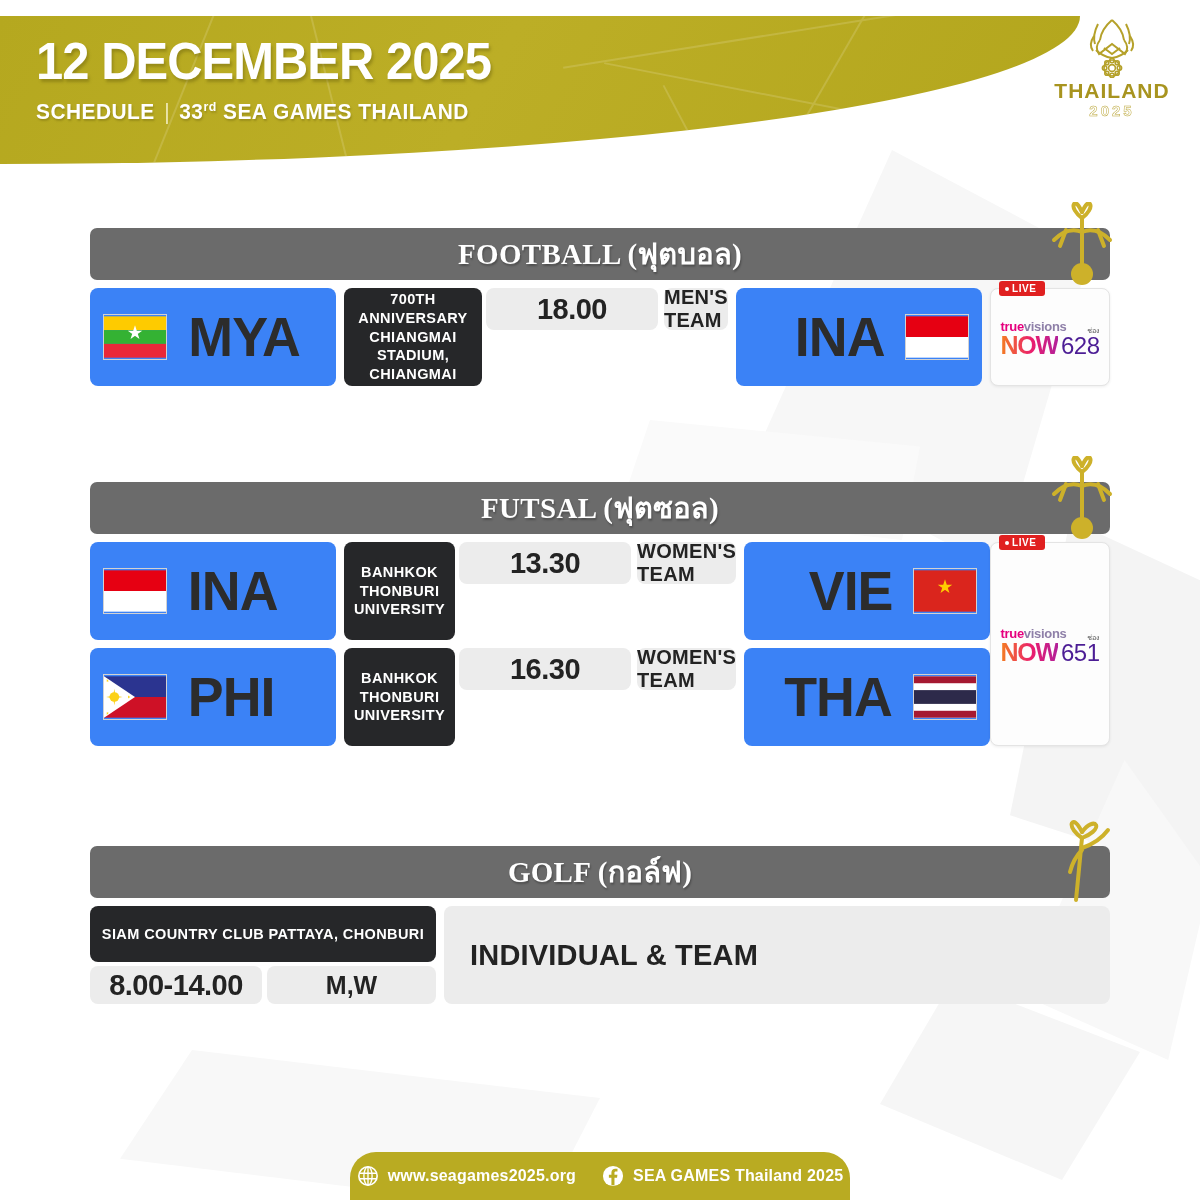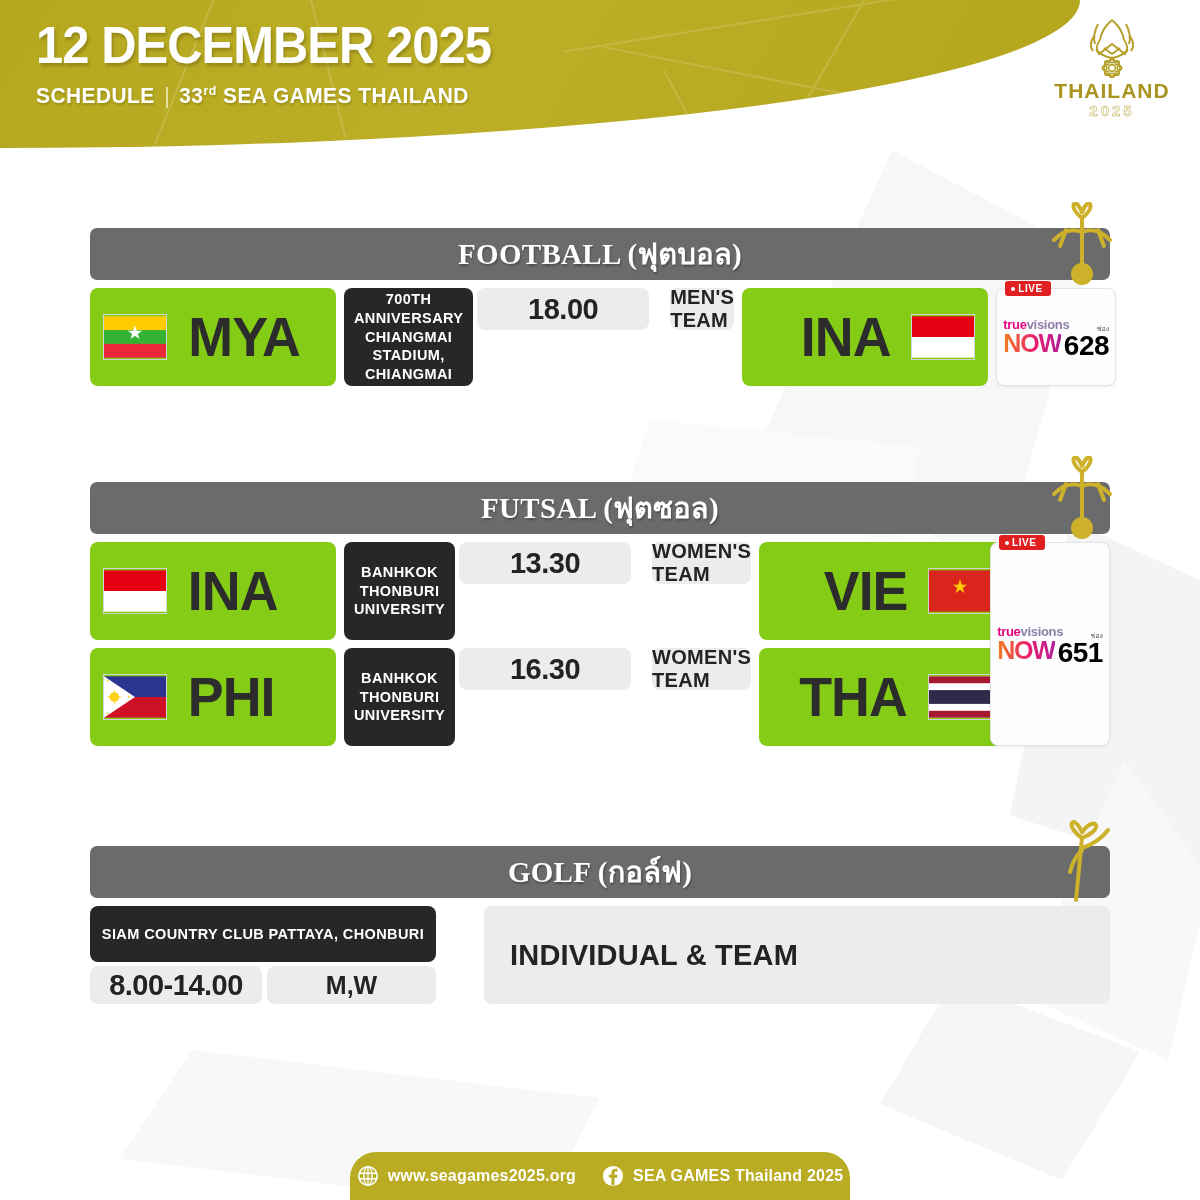--- a/index.html
+++ b/index.html
@@ -21,21 +21,21 @@
          clip-path:polygon(55% 0,100% 40%,78% 100%,0 78%); background:#f8f8f8;}
   .wm4 { left:120px; top:1050px; width:480px; height:160px;
          clip-path:polygon(15% 0,100% 30%,88% 100%,0 68%); background:#f8f8f8;}
   .wm5 { left:880px; top:980px; width:260px; height:200px;
          clip-path:polygon(28% 0,100% 36%,70% 100%,0 62%); background:#f6f6f6;}
   .wm6 { left:620px; top:420px; width:300px; height:120px;
          clip-path:polygon(10% 0,100% 22%,94% 100%,0 74%); background:#fafafa;}
 
   
   .header {
-    position:absolute; left:0; top:0; width:1080px; height:148px;
+    position:absolute; left:0; top:16px; width:1080px; height:148px;
     background:linear-gradient(120deg,#b5a81f 0%,#bcae26 45%,#b3a61d 100%);
     border-bottom-right-radius:100% 100%;
     z-index:2; overflow:hidden;padding-left:16px;
   }
   .hdr-lines { position:absolute; inset:0; opacity:.30; }
   .hdr-lines i { position:absolute; background:#ddd48a; display:block; }
   .header-inner { position:absolute; left:36px; top:18px; z-index:3; }
   .date-title {
     font-size:52px; font-weight:900; color:#fff; letter-spacing:-1px;
     line-height:1.05; text-shadow:2px 3px 3px rgba(90,80,10,.35);
@@ -69,39 +69,39 @@
     text-shadow:1px 2px 2px rgba(0,0,0,.28);
     font-family:Liberation Serif, serif;
   }
   .mascot { position:absolute; right:-8px; top:-26px; width:72px; height:86px; }
 
   .rows { margin-top:8px; position:relative; }
   .match-row { display:flex; align-items:stretch; gap:8px; height:98px; margin-bottom:8px; }
   .match-row:last-child { margin-bottom:0; }
 
   .team-cell {
-    background:#84cc16; border-radius:8px; display:flex; align-items:center;
+    background:#3b82f6; border-radius:8px; display:flex; align-items:center;
     width:246px; flex:0 0 246px; padding:0 14px;
   }
   .team-cell.right { justify-content:flex-end; }
   .team-code {
     font-size:56px; font-weight:900; color:#2c2c2c; letter-spacing:-1px; line-height:1;
     transform:scaleX(.96);
   }
   .team-cell.left .team-code { margin-left:20px; }
   .team-cell.right .team-code { margin-right:20px; }
   .flag { width:62px; height:44px; flex:0 0 62px; box-shadow:0 0 0 1px #d2d2d2; }
 
   .mid-cell { flex:1 1 auto; display:flex; flex-direction:row; gap:4px; }
   .venue {
     background:#262729; border-radius:8px; color:#fff; flex:1 1 auto;
     display:flex; align-items:center; justify-content:center; text-align:center;
     font-size:14.5px; font-weight:700; letter-spacing:.4px; padding:4px 10px; line-height:1.3;
   }
-  .mid-bottom { display:flex; gap:21px; height:42px; }
+  .mid-bottom { display:flex; gap:6px; height:42px; }
   .time {
     background:#ececec; border-radius:8px; flex:0 0 172px;
     display:flex; align-items:center; justify-content:center;
     font-size:29px; font-weight:900; color:#232323; letter-spacing:-.5px;
   }
   .gender {
     background:#ececec; border-radius:8px; flex:1 1 auto;
     display:flex; align-items:center; justify-content:center;
     font-size:20px; font-weight:900; color:#232323; letter-spacing:.3px;
   }
@@ -124,21 +124,21 @@
   .tv-true { color:#e6007e; }
   .tv-visions { color:#8e7fa8; font-weight:700;margin-top:8px; }
   .tv-bottom { display:flex; align-items:flex-start; gap:3px; margin-top:1px; }
   .tv-now {
     font-size:25px; font-weight:900; line-height:.95; letter-spacing:-1.2px;
     background:linear-gradient(90deg,#f48020 0%,#ea1d6e 55%,#b2209a 100%);
     -webkit-background-clip:text; background-clip:text; color:transparent;
     position:relative;
   }
   .tv-chan-wrap { position:relative; }
-  .tv-chan { font-size:28px; font-weight:700; color:#000000; line-height:1; letter-spacing:-.5px; }
+  .tv-chan { font-size:24px; font-weight:400; color:#4c1d95; line-height:1; letter-spacing:-.5px; }
   .tv-chan-label { position:absolute; top:-9px; right:0; font-size:7px; color:#555; }
 
   
   .golf-row { display:flex; align-items:stretch; gap:8px; height:98px; }
   .golf-left { flex:0 0 346px; display:flex; flex-direction:column; gap:4px; }
   .golf-venue {
     background:#262729; border-radius:8px; color:#fff; flex:1 1 auto;
     display:flex; align-items:center; justify-content:center; text-align:center;
     font-size:14.5px; font-weight:700; letter-spacing:.4px; padding:20px 8px;
   }
@@ -149,21 +149,21 @@
     font-size:29px; font-weight:900; color:#232323; letter-spacing:-.5px;
   }
   .golf-gender {
     background:#ececec; border-radius:8px; flex:1 1 auto;
     display:flex; align-items:center; justify-content:center;
     font-size:25px; font-weight:900; color:#232323;
   }
   .golf-event {
     background:#ececec; border-radius:8px; flex:1 1 auto;
     display:flex; align-items:center; padding-left:26px;
-    font-size:29px; font-weight:900; color:#232323; letter-spacing:.2px;margin-left:40px;
+    font-size:29px; font-weight:900; color:#232323; letter-spacing:.2px;
   }
 
   
   .footer {
     position:absolute; left:50%; transform:translateX(-50%); bottom:0;
     width:500px; height:48px; background:#b9ab22;
     border-top-left-radius:26px; border-top-right-radius:26px;
     display:flex; align-items:center; justify-content:center; gap:26px; z-index:6;
   }
   .f-item { display:flex; align-items:center; gap:9px; }

